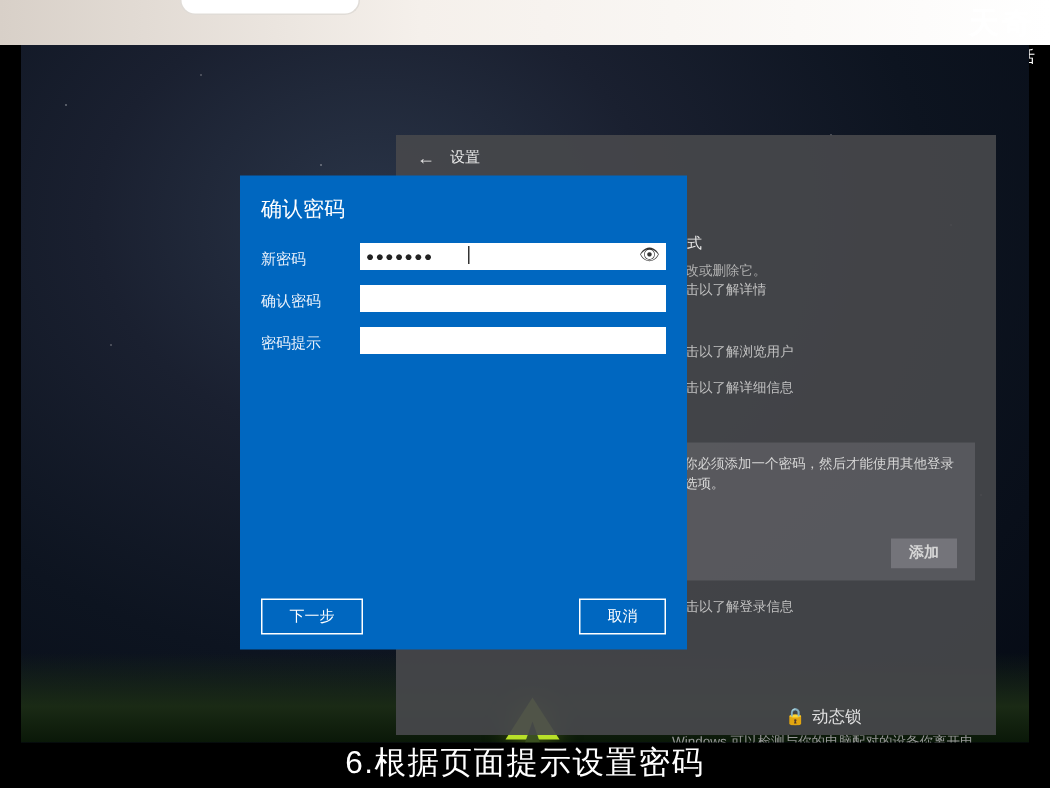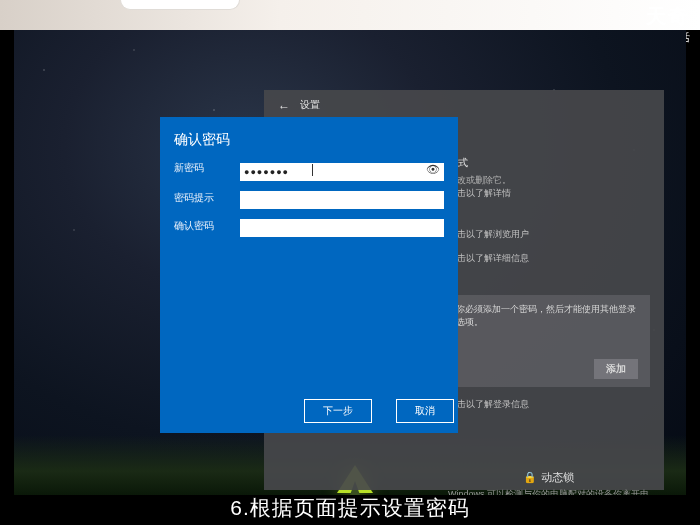--- a/index.html
+++ b/index.html
@@ -129,21 +129,21 @@
     }
     .dialog-title {
       padding: 14px 14px 12px 14px;
       font-size: 14px;
     }
     .dialog-form {
       padding: 0 14px;
       flex: 1;
     }
     .form-row {
-      display: flex; align-items: flex-start;
+      display: flex; align-items: flex-end;
       margin-bottom: 10px;
     }
     .form-label {
       width: 66px; font-size: 10px;
       color: #e8f0fa;
     }
     .form-input {
       flex: 1; height: 18px;
       background: #fff;
       border: none;
@@ -164,22 +164,22 @@
       font-size: 11px; color: #333;
       cursor: pointer;
     }
     .cursor-caret {
       position: absolute;
       left: 72px; top: 3px;
       width: 1px; height: 12px;
       background: #333;
     }
     .dialog-footer {
-      padding: 10px 4px;
-      display: flex; justify-content: flex-end; gap: 24px;
+      padding: 10px 14px;
+      display: flex; justify-content: space-between; gap: 8px;
     }
     .dbtn {
       border: 1px solid #fff;
       background: transparent;
       color: #fff;
       font-size: 10px;
       padding: 4px 18px;
       cursor: pointer;
     }
     .caption {
@@ -256,25 +256,25 @@
       <div class="dialog-form">
         <div class="form-row">
           <div class="form-label">新密码</div>
           <div class="pw-wrap">
             <input class="pw-input" type="text" readonly="" value="●●●●●●●" style="">
             <span class="cursor-caret"></span>
             <span class="eye-icon">👁</span>
           </div>
         </div>
         <div class="form-row">
+          <div class="form-label">确认密码</div>
+          <input class="form-input" type="text" value="" style="">
+        </div>
+        <div class="form-row">
           <div class="form-label">密码提示</div>
-          <input class="form-input" type="text" value="" style="">
-        </div>
-        <div class="form-row">
-          <div class="form-label">确认密码</div>
           <input class="form-input" type="text" value="" style="">
         </div>
       </div>
       <div class="dialog-footer">
         <button class="dbtn">下一步</button>
         <button class="dbtn">取消</button>
       </div>
     </div>
   </div>
 

